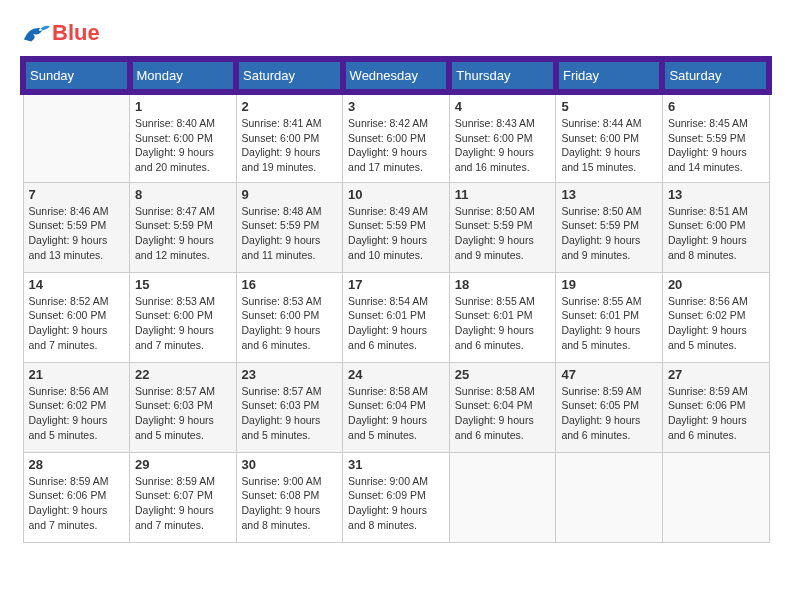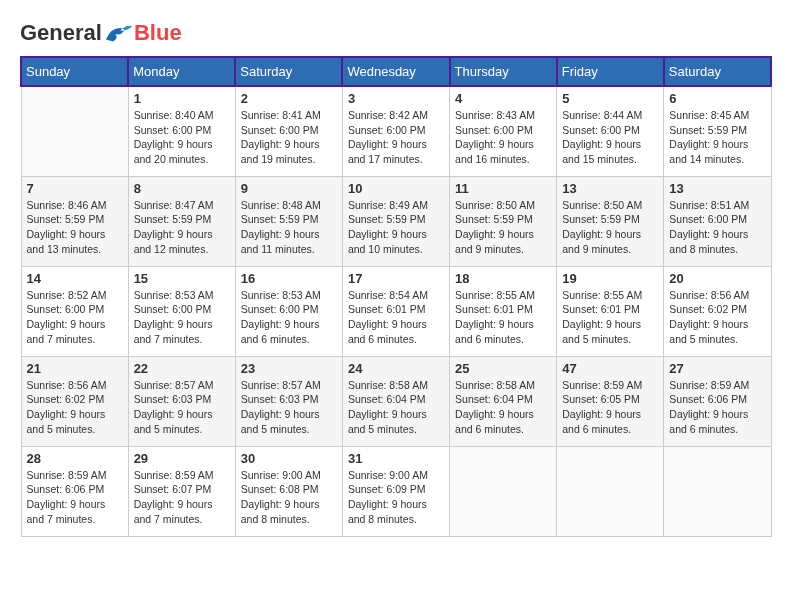--- a/index.html
+++ b/index.html
@@ -58,21 +58,21 @@
       border-collapse: collapse;
       font-size: 11px;
     }
     .calendar th {
       background-color: #2e6db4;
       color: #fff;
       padding: 6px 4px;
       text-align: left;
       font-size: 13px;
       font-weight: normal;
-      border: 2px solid #4c1d95;
+      border: 6px solid #4c1d95;
     }
     .calendar td {
       border: 1px solid #ccc;
       vertical-align: top;
       padding: 4px 5px;
       width: 107px;
       min-height: 80px;
       height: 90px;
     }
     .day-number {
@@ -93,21 +93,20 @@
     .row-shade {
       background: #f5f5f5;
     }
   </style>
 </head>
 <body>
 
 <div class="header">
   <div class="logo">
     <div class="logo-top">
-      <span class="logo-general">General</span>
       <svg class="logo-bird" viewBox="0 0 30 22" xmlns="http://www.w3.org/2000/svg">
         <path d="M2,18 Q8,4 20,6 Q15,10 22,8 Q18,14 12,12 Q16,16 10,20 Z" fill="#1a6bb5"></path>
         <path d="M20,6 Q26,2 30,4 Q25,8 22,8 Z" fill="#2e8fd4"></path>
       </svg>
       <span class="logo-blue">Blue</span>
     </div>
   </div>
 </div>
 
 <table class="calendar">

